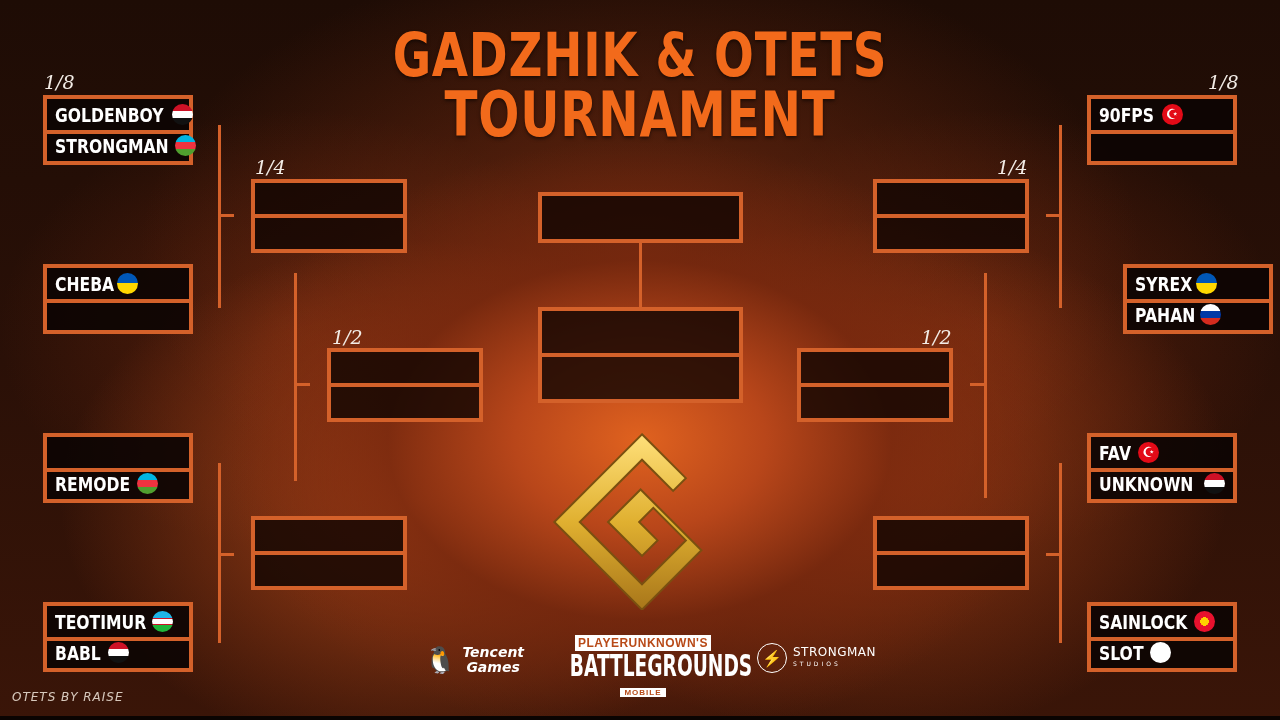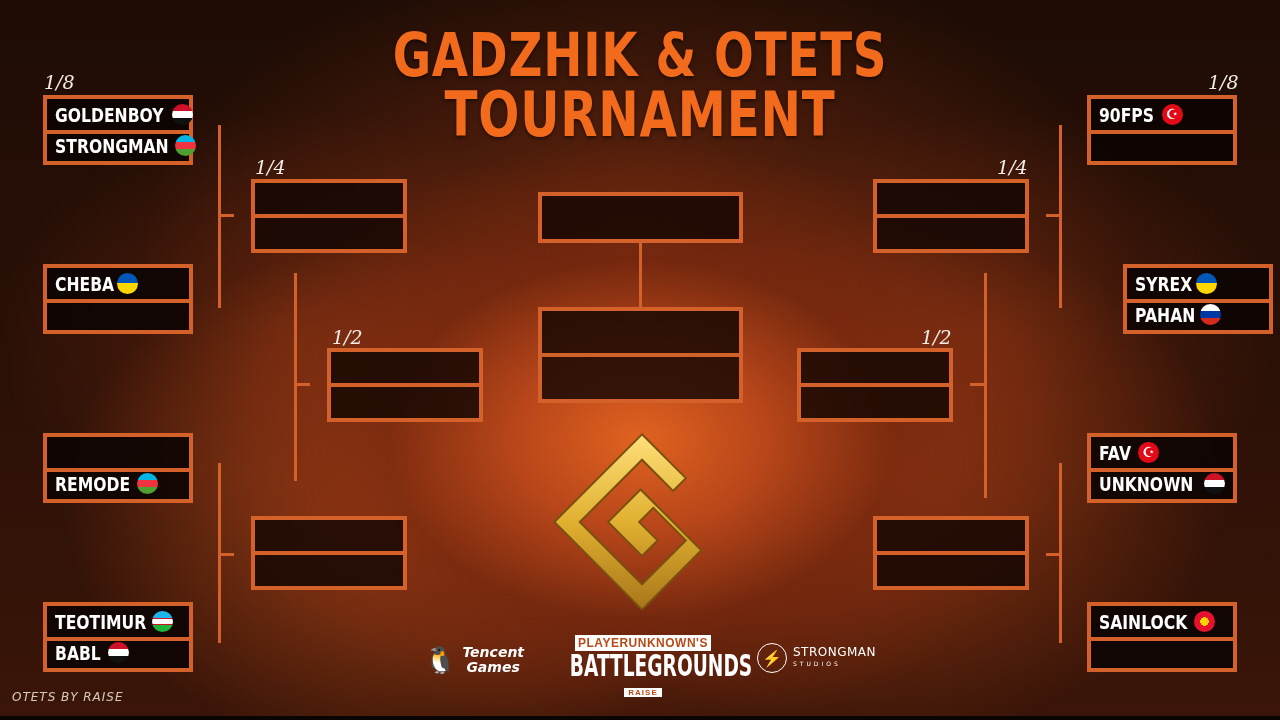--- a/index.html
+++ b/index.html
@@ -169,20 +169,24 @@
     <span class="flag" style="margin-left:-16px;background:linear-gradient(#ce1126 0 33%,#fff 33% 66%,#111 66%);"></span>
   </div>
 </div>
 
 <div class="match" style="left:1087px;top:602px;">
   <div class="slot top">
     <span class="pname">SAINLOCK</span>
     <span class="flag" style="margin-left:-18px;background:radial-gradient(circle,#ffd100 0 28%,#e8112d 30%);"></span>
   </div>
   <div class="divider"></div>
+  <div class="slot bottom">
+    <span class="pname">SLOT</span>
+    <span class="flag" style="margin-left:-6px;background:#fff;"></span>
+  </div>
 </div>
 
 <div class="line" style="left:218px;top:125px;width:3px;height:183px;"></div>
 <div class="line" style="left:218px;top:214px;width:16px;height:3px;"></div>
 <div class="line" style="left:218px;top:463px;width:3px;height:180px;"></div>
 <div class="line" style="left:218px;top:553px;width:16px;height:3px;"></div>
 <div class="line" style="left:294px;top:273px;width:3px;height:208px;"></div>
 <div class="line" style="left:294px;top:383px;width:16px;height:3px;"></div>
 
 <div class="line" style="left:1059px;top:125px;width:3px;height:183px;"></div>
@@ -236,21 +240,21 @@
   <span style="font-size:26px;line-height:26px;">🐧</span>
   <div class="txt">
     <div>Tencent</div>
     <div style="margin-left:4px;">Games</div>
   </div>
 </div>
 
 <div class="sponsor pubg">
   <div><span class="small">PLAYERUNKNOWN'S</span></div>
   <div class="big">BATTLEGROUNDS</div>
-  <div><span class="mobile">RAISE</span></div>
+  <div><span class="mobile">MOBILE</span></div>
 </div>
 
 <div class="sponsor lightspeed">
   <div class="ring">⚡</div>
   <div class="txt">
     <div>STRONGMAN</div>
     <div class="sub">STUDIOS</div>
   </div>
 </div>
 

